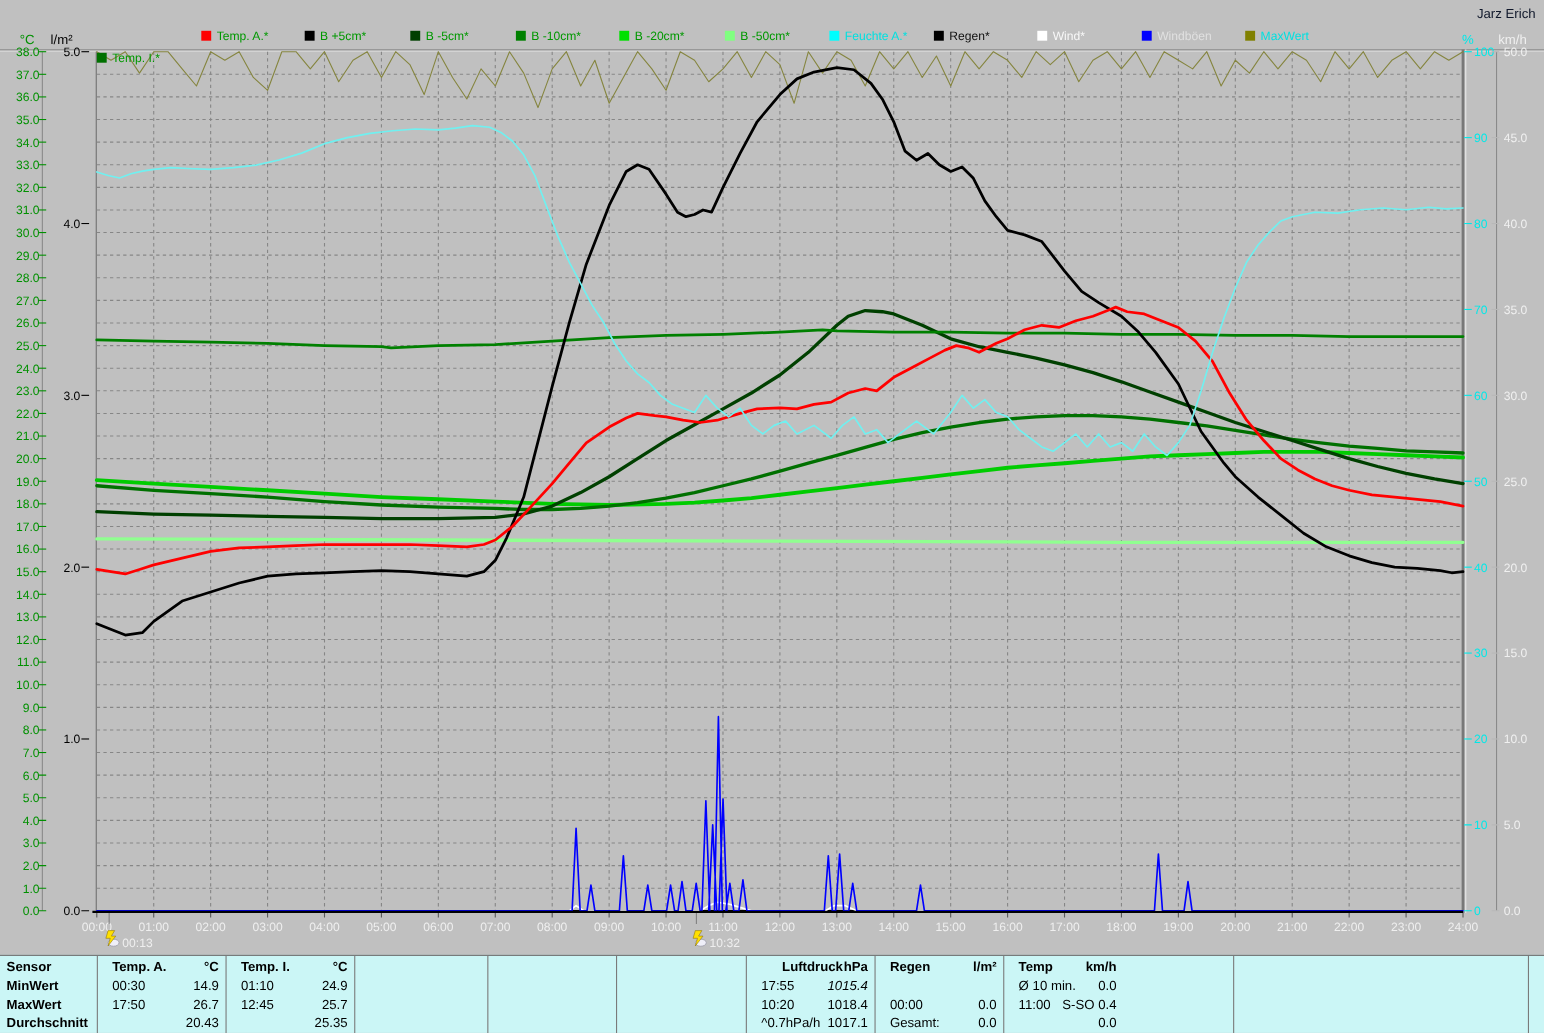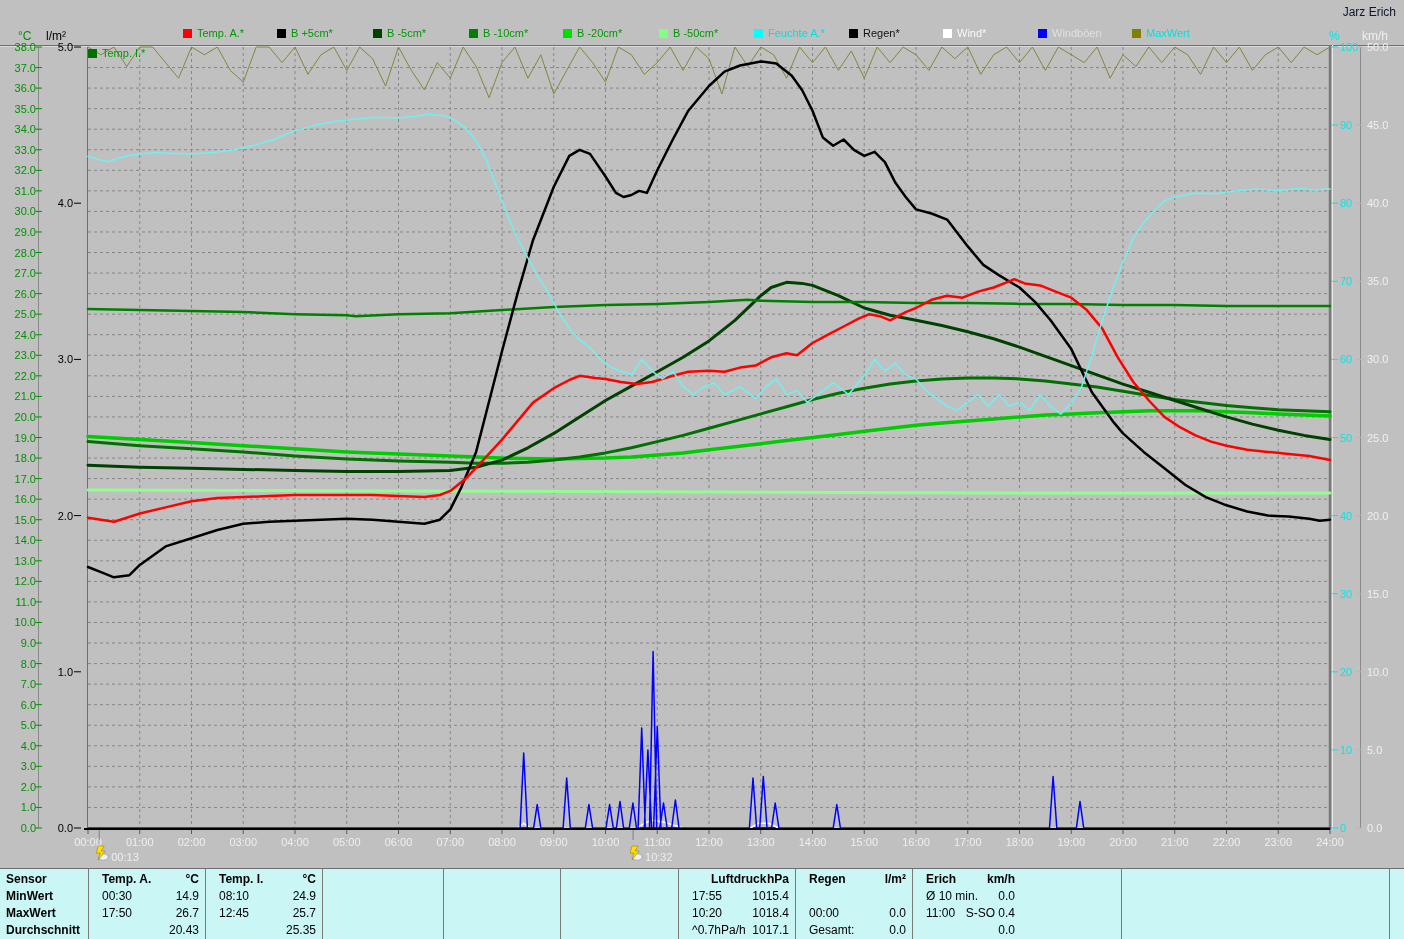--- a/index.html
+++ b/index.html
@@ -355,43 +355,43 @@
       <div class="t-cell t-b" style="left: 102px; top: 2px; width: 97px;">Temp. A.</div>
       <div class="t-cell t-b t-r" style="left: 94px; top: 2px; width: 105px;">°C</div>
       <div class="t-cell" style="left: 102px; top: 19px; width: 97px;">00:30</div>
       <div class="t-cell t-r" style="left: 94px; top: 19px; width: 105px;">14.9</div>
       <div class="t-cell" style="left: 102px; top: 36px; width: 97px;">17:50</div>
       <div class="t-cell t-r" style="left: 94px; top: 36px; width: 105px;">26.7</div>
       <div class="t-cell" style="left: 102px; top: 53px; width: 97px;"></div>
       <div class="t-cell t-r" style="left: 94px; top: 53px; width: 105px;">20.43</div>
       <div class="t-cell t-b" style="left: 219px; top: 2px; width: 97px;">Temp. I.</div>
       <div class="t-cell t-b t-r" style="left: 211px; top: 2px; width: 105px;">°C</div>
-      <div class="t-cell" style="left: 219px; top: 19px; width: 97px;">08:10</div>
+      <div class="t-cell" style="left: 219px; top: 19px; width: 97px;">01:10</div>
       <div class="t-cell t-r" style="left: 211px; top: 19px; width: 105px;">24.9</div>
       <div class="t-cell" style="left: 219px; top: 36px; width: 97px;">12:45</div>
       <div class="t-cell t-r" style="left: 211px; top: 36px; width: 105px;">25.7</div>
       <div class="t-cell" style="left: 219px; top: 53px; width: 97px;"></div>
       <div class="t-cell t-r" style="left: 211px; top: 53px; width: 105px;">25.35</div>
       <div class="t-cell t-b" style="left: 692px; top: 2px; width: 97px; padding-left: 19px;">Luftdruck</div>
       <div class="t-cell t-b t-r" style="left: 684px; top: 2px; width: 105px;">hPa</div>
       <div class="t-cell" style="left: 692px; top: 19px; width: 97px;">17:55</div>
-      <div class="t-cell t-r" style="left: 684px; top: 19px; width: 105px;">1015.4</div>
+      <div class="t-cell t-r" style="left: 684px; top: 19px; width: 105px; font-style: italic;">1015.4</div>
       <div class="t-cell" style="left: 692px; top: 36px; width: 97px;">10:20</div>
       <div class="t-cell t-r" style="left: 684px; top: 36px; width: 105px;">1018.4</div>
       <div class="t-cell" style="left: 692px; top: 53px; width: 97px;">^0.7hPa/h</div>
       <div class="t-cell t-r" style="left: 684px; top: 53px; width: 105px;">1017.1</div>
       <div class="t-cell t-b" style="left: 809px; top: 2px; width: 97px;">Regen</div>
       <div class="t-cell t-b t-r" style="left: 801px; top: 2px; width: 105px;">l/m²</div>
       <div class="t-cell" style="left: 809px; top: 19px; width: 97px;"></div>
       <div class="t-cell t-r" style="left: 801px; top: 19px; width: 105px;"></div>
       <div class="t-cell" style="left: 809px; top: 36px; width: 97px;">00:00</div>
       <div class="t-cell t-r" style="left: 801px; top: 36px; width: 105px;">0.0</div>
       <div class="t-cell" style="left: 809px; top: 53px; width: 97px;">Gesamt:</div>
       <div class="t-cell t-r" style="left: 801px; top: 53px; width: 105px;">0.0</div>
-      <div class="t-cell t-b" style="left: 926px; top: 2px; width: 89px;">Erich</div>
+      <div class="t-cell t-b" style="left: 926px; top: 2px; width: 89px;">Temp</div>
       <div class="t-cell t-b t-r" style="left: 918px; top: 2px; width: 97px;">km/h</div>
       <div class="t-cell" style="left: 926px; top: 19px; width: 89px;">Ø 10 min.</div>
       <div class="t-cell t-r" style="left: 918px; top: 19px; width: 97px;">0.0</div>
       <div class="t-cell" style="left: 926px; top: 36px; width: 89px;">11:00</div>
       <div class="t-cell t-r" style="left: 918px; top: 36px; width: 97px;">S-SO 0.4</div>
       <div class="t-cell" style="left: 926px; top: 53px; width: 89px;"></div>
       <div class="t-cell t-r" style="left: 918px; top: 53px; width: 97px;">0.0</div>
     </div>
 </div>
 

